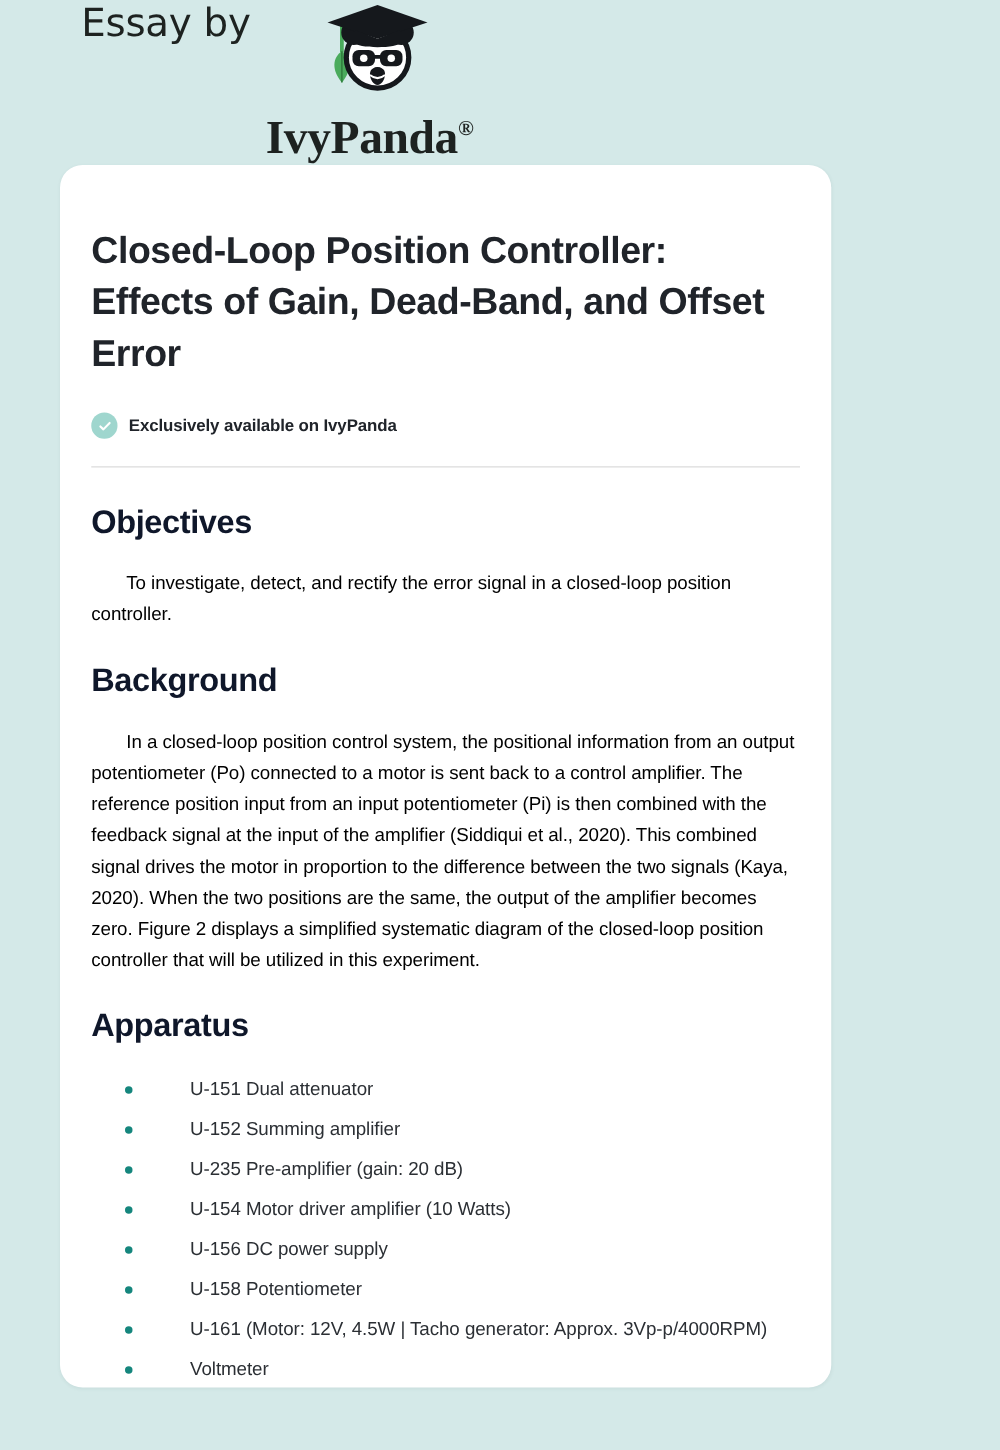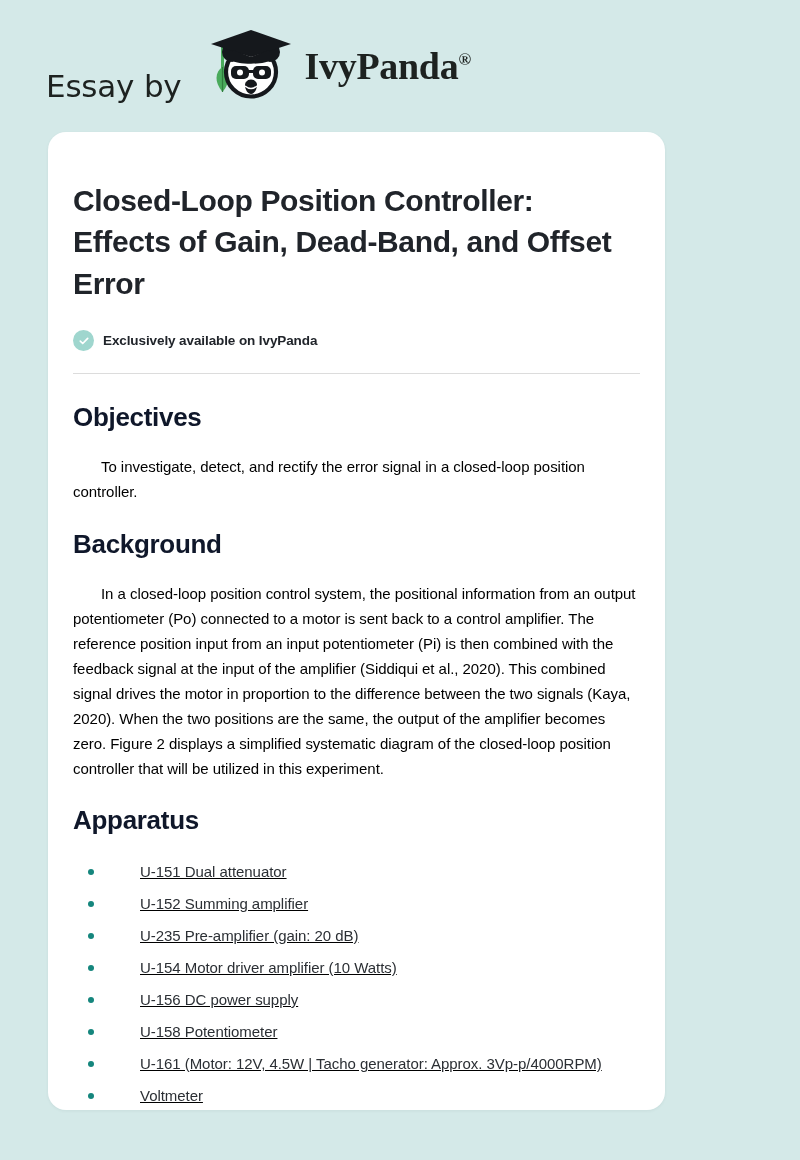--- a/index.html
+++ b/index.html
@@ -19,37 +19,39 @@
 
   
   .brand-bar {
     height: 132px;
     display: flex;
     align-items: center;
     padding-left: 46px;
   }
   .brand-lockup {
     display: flex;
-    align-items: flex-end;
+    align-items: flex-start;
     gap: 0px;
+    margin-left: 19px;
   }
   .brand-essay-by {
     font-family: "DejaVu Sans", sans-serif;
     font-size: 31px;
     font-weight: 400;
     color: #1d2220;
     letter-spacing: -0.2px;
     line-height: 1;
     padding-right: 18px;
     white-space: nowrap;
   }
   .brand-mark {
     display: flex;
     align-items: center;
     gap: 15px;
+    flex-direction: column;
   }
   .panda-logo {
     width: 96px;
     height: 78px;
     display: block;
     flex: 0 0 auto;
     margin-top: -6px;
   }
   .brand-wordmark {
     font-family: "Liberation Serif", serif;
@@ -148,23 +150,22 @@
     line-height: 1.66;
     color: #000000;
     margin: 0 0 24px 0;
     text-indent: 28px;
     letter-spacing: -0.05px;
   }
 
   
   .apparatus-list {
     list-style: none;
-    margin: 0;
+    margin: 12px;
     padding: 0 0 0 15px;
-    text-decoration: underline;
   }
   .apparatus-list li {
     position: relative;
     font-size: 15px;
     line-height: 1.67;
     color: #2b2f34;
     padding: 0 0 7px 52px;
     letter-spacing: -0.05px;
   }
   .apparatus-list li::before {

